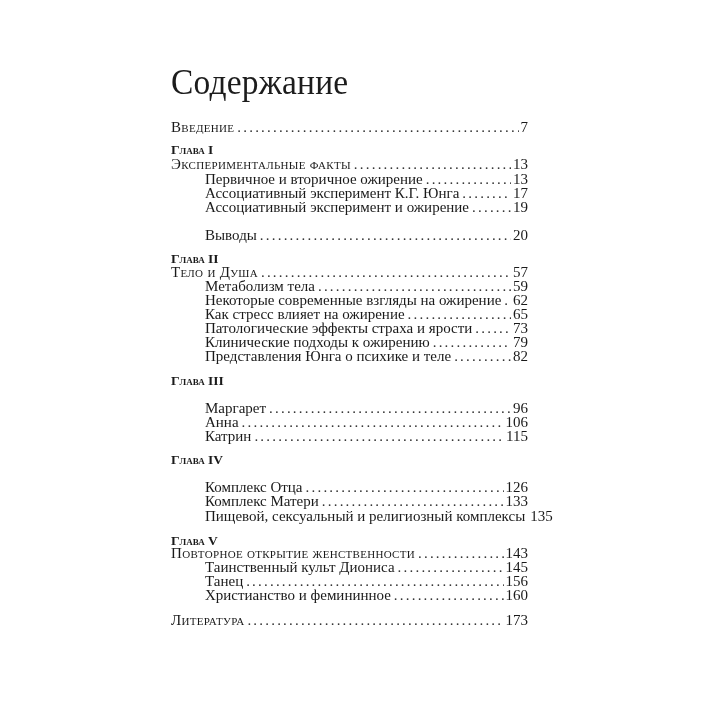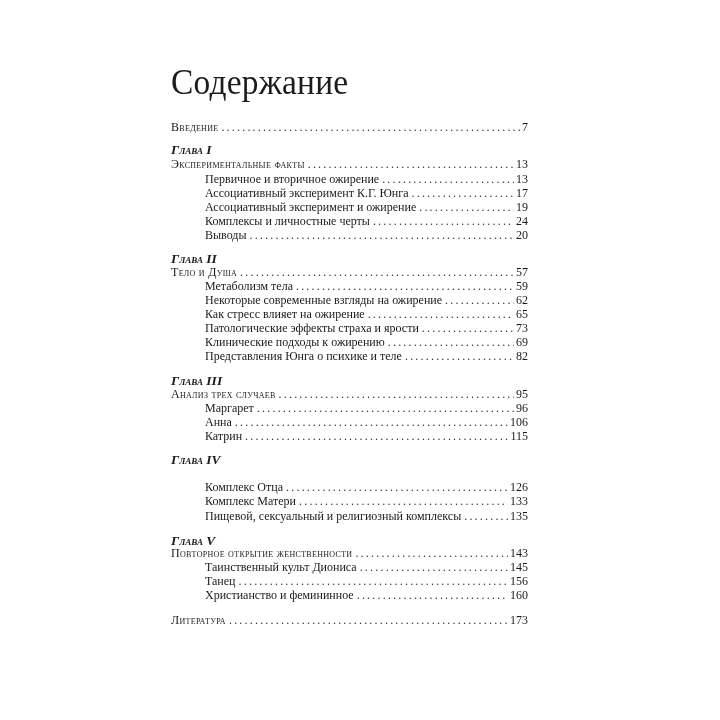--- a/index.html
+++ b/index.html
@@ -8,35 +8,34 @@
     font-family:"Liberation Serif","DejaVu Serif",serif; color:#1a1a1a;
   }
   .page { position:absolute; left:0; top:0; width:720px; height:591px; }
   .title {
     position:absolute; left:171px; top:62px;
     font-size:36px; line-height:40px; letter-spacing:0.2px; color:#1c1c1c;
     transform:scaleX(0.93); transform-origin:left top;
   }
   .row {
     position:absolute; left:171px; width:357px; height:15px;
-    display:flex; align-items:center; font-size:12px; line-height:15px;
+    display:flex; align-items:center; font-size:15px; line-height:15px;
   }
   .row.sub { left:205px; width:323px; }
   .row .lbl { white-space:nowrap; flex:0 0 auto; }
   .row .dots {
     flex:1 1 auto; overflow:hidden; white-space:nowrap; margin:0 2px 0 3px;
     letter-spacing:2.2px; color:#333;
   }
   .row .dots::before { content:"........................................................................................................................................................"; }
   .row .pg { flex:0 0 auto; white-space:nowrap; }
   .sc { font-variant:small-caps; letter-spacing:0.3px; }
   .chap {
     position:absolute; left:171px; font-size:13.5px; line-height:15px; font-weight:bold;
     font-variant:small-caps;
-    font-style:italic;
   }
 </style>
 </head>
 <body>
 
 <div class="page">
 
   <div class="title">Содержание</div>
 
   <div class="row" style="top:120px">
@@ -59,25 +58,20 @@
   <div class="row sub" style="top:186px">
     <span class="lbl">Ассоциативный эксперимент К.Г. Юнга</span>
     <span class="dots"></span>
     <span class="pg">17</span>
   </div>
   <div class="row sub" style="top:200px">
     <span class="lbl">Ассоциативный эксперимент и ожирение</span>
     <span class="dots"></span>
     <span class="pg">19</span>
   </div>
-  <div class="row sub" style="top:214px">
-    <span class="lbl">Комплексы и личностные черты</span>
-    <span class="dots"></span>
-    <span class="pg">24</span>
-  </div>
   <div class="row sub" style="top:228px">
     <span class="lbl">Выводы</span>
     <span class="dots"></span>
     <span class="pg">20</span>
   </div>
 
   <div class="chap" style="top:251px">Глава II</div>
   <div class="row" style="top:265px">
     <span class="lbl sc">Тело и Душа</span>
     <span class="dots"></span>
@@ -99,34 +93,29 @@
     <span class="pg">65</span>
   </div>
   <div class="row sub" style="top:321px">
     <span class="lbl">Патологические эффекты страха и ярости</span>
     <span class="dots"></span>
     <span class="pg">73</span>
   </div>
   <div class="row sub" style="top:335px">
     <span class="lbl">Клинические подходы к ожирению</span>
     <span class="dots"></span>
-    <span class="pg">69</span>
+    <span class="pg">79</span>
   </div>
   <div class="row sub" style="top:349px">
     <span class="lbl">Представления Юнга о психике и теле</span>
     <span class="dots"></span>
     <span class="pg">82</span>
   </div>
 
   <div class="chap" style="top:373px">Глава III</div>
-  <div class="row" style="top:387px">
-    <span class="lbl sc">Анализ трех случаев</span>
-    <span class="dots"></span>
-    <span class="pg">95</span>
-  </div>
   <div class="row sub" style="top:401px">
     <span class="lbl">Маргарет</span>
     <span class="dots"></span>
     <span class="pg">96</span>
   </div>
   <div class="row sub" style="top:415px">
     <span class="lbl">Анна</span>
     <span class="dots"></span>
     <span class="pg">106</span>
   </div>

